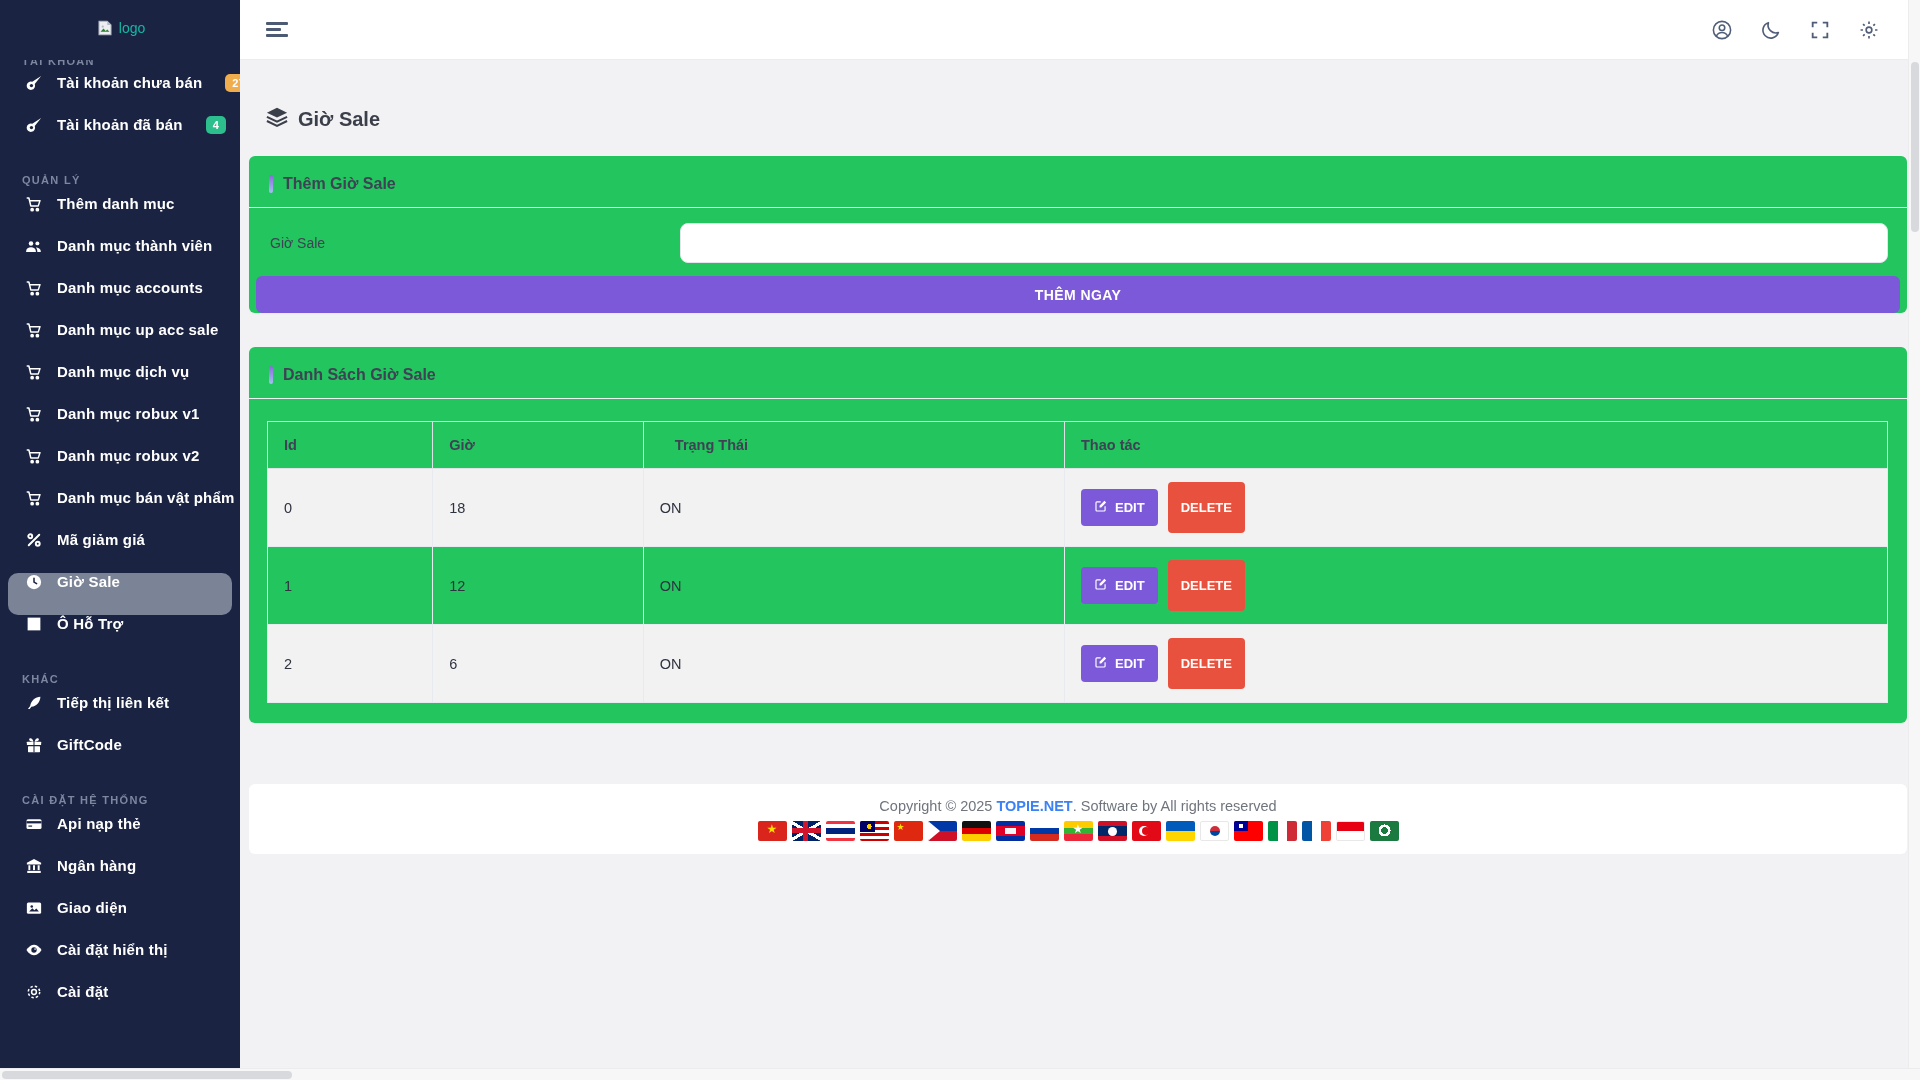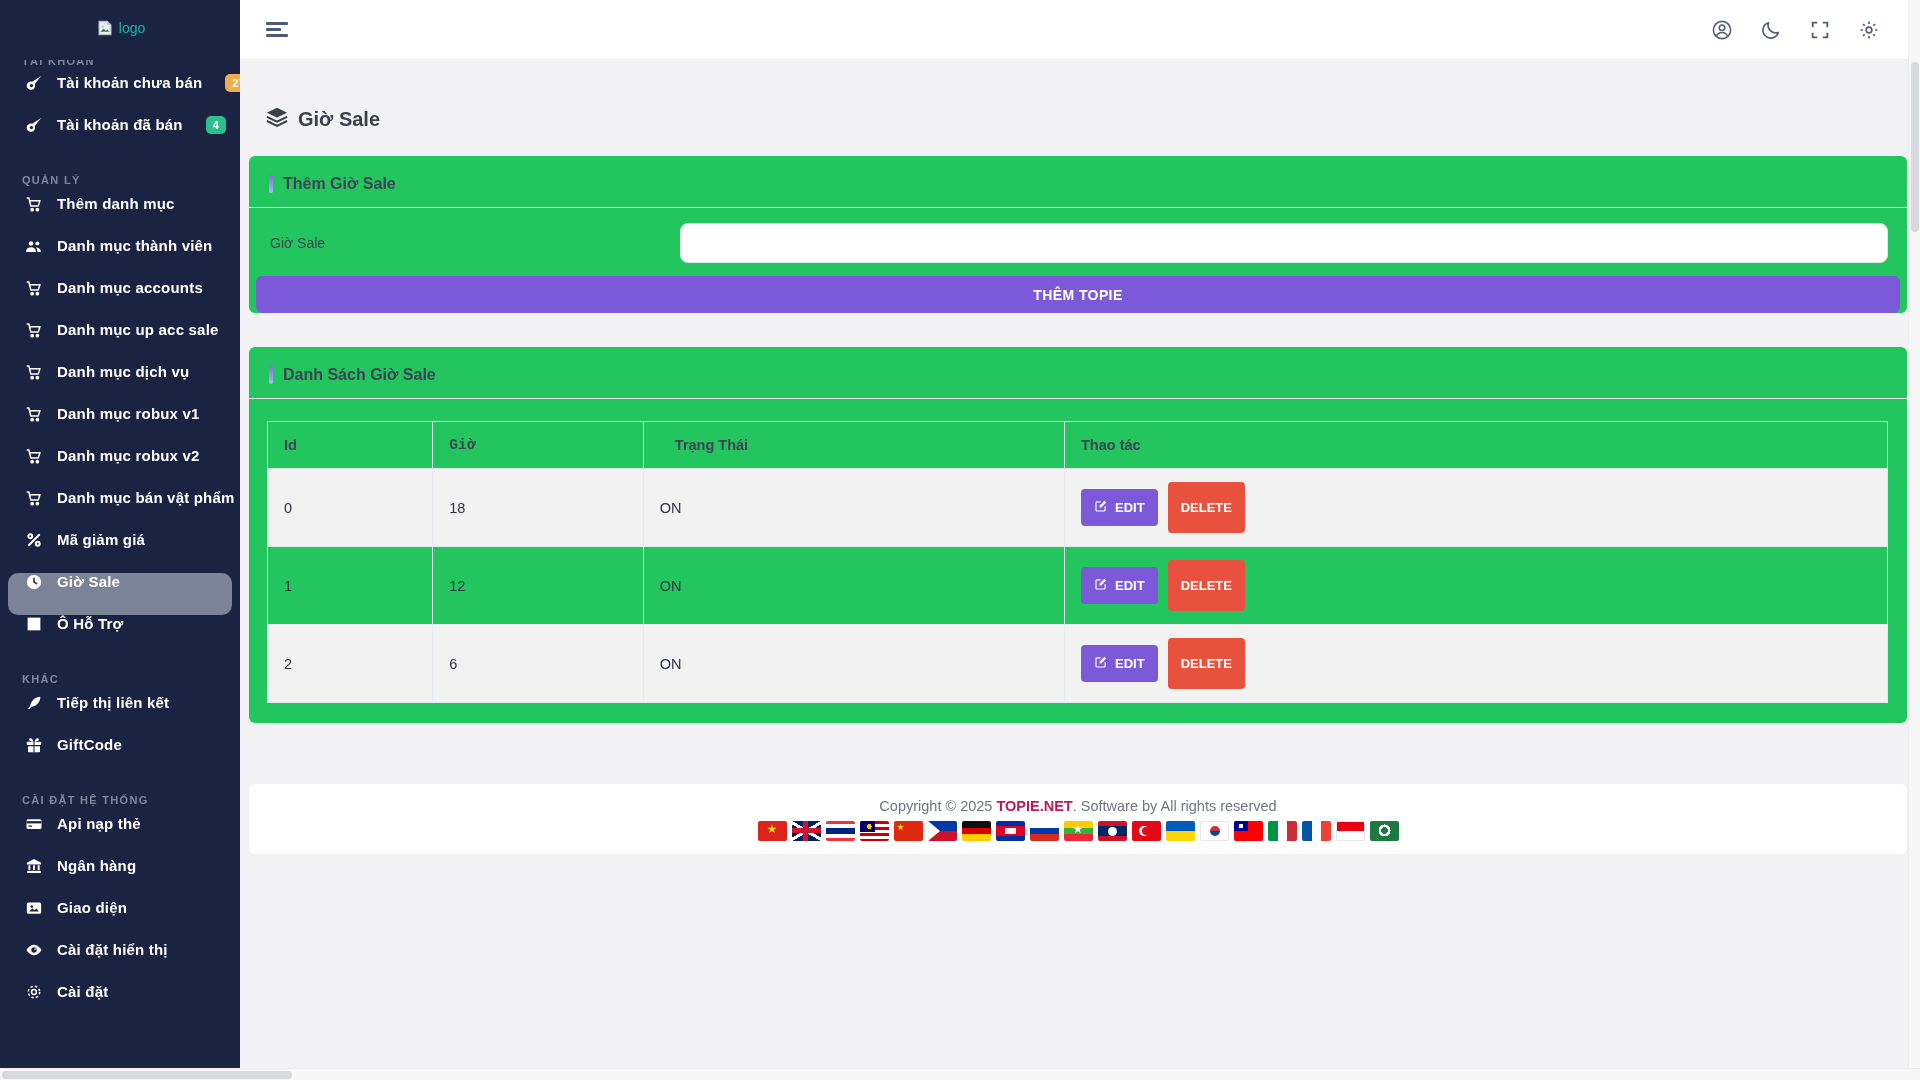--- a/index.html
+++ b/index.html
@@ -50,30 +50,30 @@
   .form-label { width:410px; font-size:14px; color:#3f4254; }
   .form-input { flex:1; height:40px; border:1px solid #e4e6ef; border-radius:8px; padding:0 12px; font-size:14px; font-family:"Liberation Sans",sans-serif; outline:none; }
   .submit-btn { display:block; width:calc(100% - 14px); margin:13px 7px 19px; height:37px; background:#7c59d9; color:#fff;
                 border:none; border-radius:6px; font-size:14px; font-weight:bold; letter-spacing:.4px; cursor:pointer; font-family:"Liberation Sans",sans-serif; }
 
   .table-wrap { padding:22px 19px 20px 18px; }
   table { width:100%; border-collapse:collapse; }
   th { border:1px solid #dee2e6; padding:15px 16px; text-align:left; font-size:14.5px; font-weight:bold; color:#3f4254; }
   td { border:1px solid #e7eaee; padding:13px 16px; font-size:14.5px; color:#2f3340; }
   tr.stripe td { background:#f2f2f3; }
-  .col-id { width:10.2%; } .col-gio { width:13%;font-family:Liberation Mono, monospace; } .col-status { width:26%;padding-left:31px; }
+  .col-id { width:10.2%; } .col-gio { width:13%; } .col-status { width:26%;padding-left:31px; }
   .row-actions { display:flex; align-items:center; gap:10px; }
   .btn-edit { display:inline-flex; align-items:center; gap:7px; background:#7c59d9; color:#fff; border:none; border-radius:4px;
               padding:10px 13px; font-size:13px; font-weight:bold; cursor:pointer; font-family:"Liberation Sans",sans-serif; }
   .btn-edit svg { width:14px; height:14px; }
   .btn-delete { background:#e8513d; color:#fff; border:none; border-radius:4px; padding:18px 13px; font-size:13px; font-weight:bold; cursor:pointer; font-family:"Liberation Sans",sans-serif; }
 
   .footer-card { background:#fff; border-radius:6px; margin:27px 13px 0 9px; padding:14px 0 13px; text-align:center; }
   .copyright { font-size:14.5px; color:#70757d; }
-  .copyright b { color:#be185d; }
+  .copyright b { color:#3b82f6; }
   .flags { margin-top:7px; display:flex; justify-content:center; gap:5px; }
   .flag { width:29px; height:20px; border-radius:2px; position:relative; overflow:hidden; display:inline-block; flex-shrink:0; }
   .flag::before,.flag::after { position:absolute; }
   .flag-vn { background:#da251d; }
   .flag-vn::after { content:"★"; color:#ffdd00; font-size:12px; left:0; right:0; top:1px; text-align:center; }
   .flag-gb { background:
       linear-gradient(#cf142b,#cf142b) center/100% 26% no-repeat,
       linear-gradient(#cf142b,#cf142b) center/18% 100% no-repeat,
       linear-gradient(30deg, transparent 45%, #fff 45%, #fff 55%, transparent 55%),
       linear-gradient(-30deg, transparent 45%, #fff 45%, #fff 55%, transparent 55%),
@@ -396,21 +396,21 @@
 
       <section class="card">
         <div class="card-header">
           <span class="accent-bar"></span>
           <span class="card-title">Thêm Giờ Sale</span>
         </div>
         <div class="form-row">
           <label class="form-label">Giờ Sale</label>
           <input class="form-input" type="text" value="" style="">
         </div>
-        <button class="submit-btn">THÊM TOPIE</button>
+        <button class="submit-btn">THÊM NGAY</button>
       </section>
 
       <section class="card">
         <div class="card-header">
           <span class="accent-bar"></span>
           <span class="card-title">Danh Sách Giờ Sale</span>
         </div>
         <div class="table-wrap">
           <table>
             <thead>

